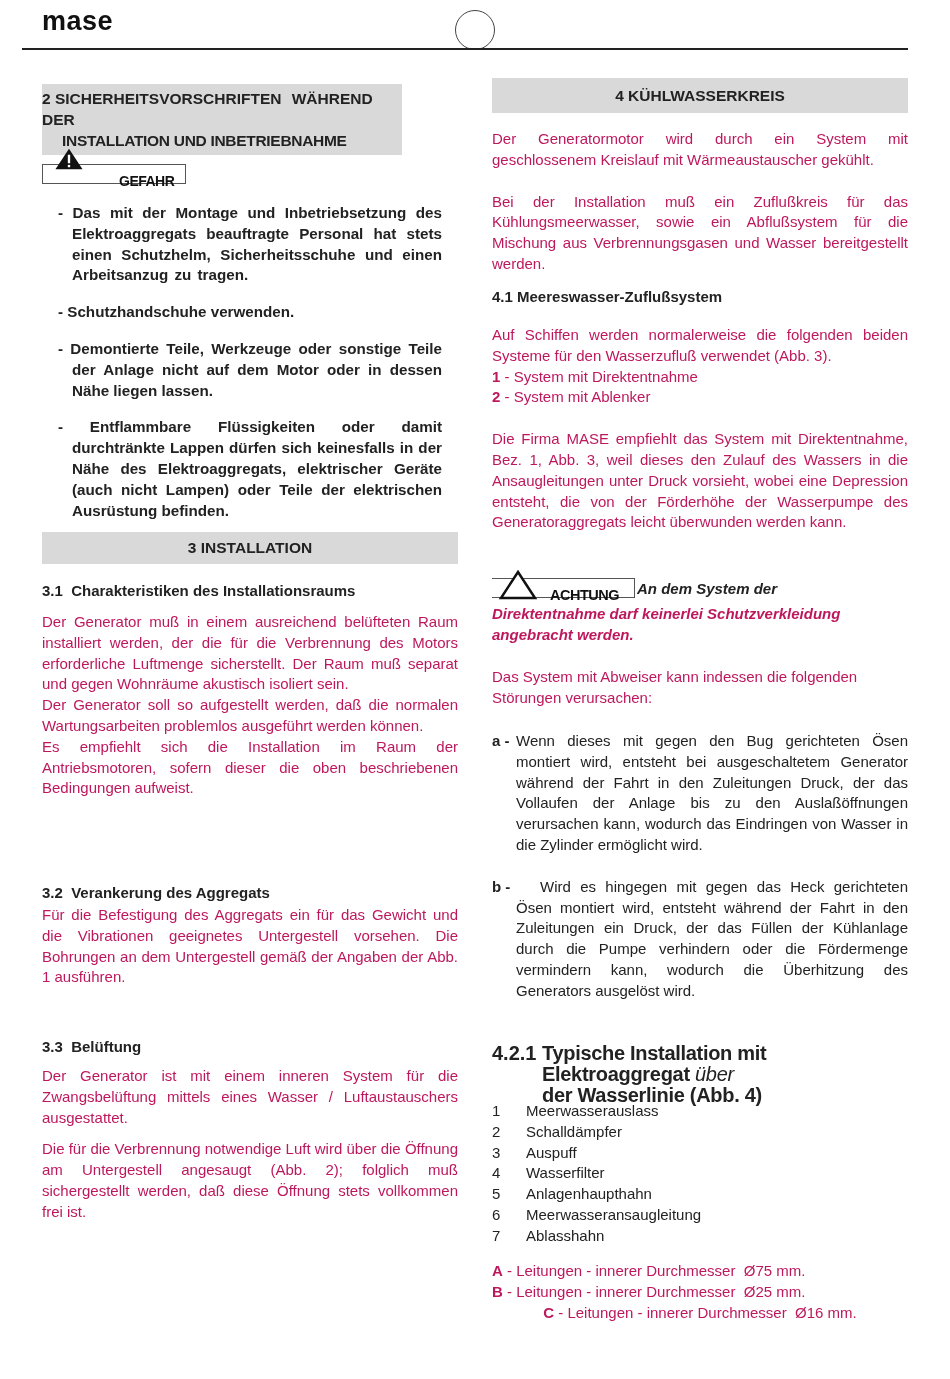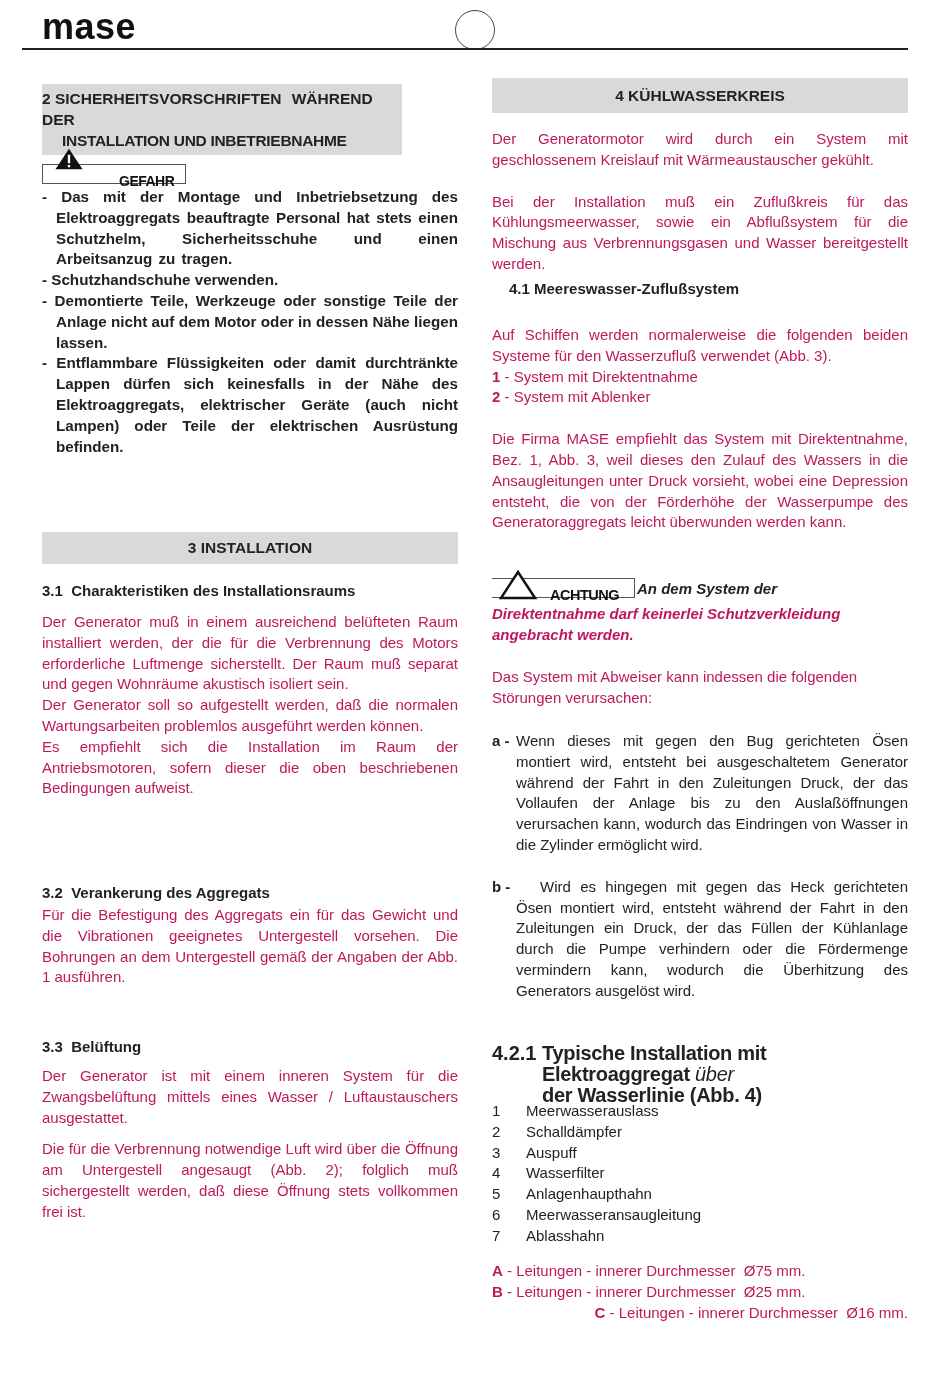--- a/index.html
+++ b/index.html
@@ -1,18 +1,18 @@
 <!DOCTYPE html>
 <html><head>
 <meta charset="utf-8">
 <style>
   html, body { margin:0; padding:0; background:#fff; }
   body { width:950px; height:1379px; position:relative; overflow:hidden;
          font-family:"Liberation Sans", sans-serif; color:#222; }
-  .logo { position:absolute; left:42px; top:6px; font-weight:bold; font-size:36px;
+  .logo { position:absolute; left:42px; top:6px; font-weight:bold; font-size:27px;
           letter-spacing:0.5px; color:#111; }
   .page-oval { position:absolute; left:455px; top:10px; width:38px; height:38px;
                border:1px solid #444; border-radius:50%; }
   .header-rule { position:absolute; left:22px; top:48px; width:886px; height:2px; background:#222; }
 
   .col { position:absolute; top:0; width:416px; }
   .col-left { left:42px; }
   .col-right { left:492px; }
 
   .section-bar { background:#d9d9d9; font-weight:bold; font-size:15.5px; color:#222;
@@ -23,21 +23,21 @@
   .p { font-size:15px; line-height:20.8px; text-align:justify; margin:0; color:#be185d; }
   .b { font-weight:bold; }
   .sub-h { font-weight:bold; font-size:15px; margin:0; color:#222; }
 
   .warn-box { display:inline-flex; align-items:center; border:1px solid #555;
               height:18px; position:relative; }
   .warn-tri { position:relative; width:36px; height:22px; margin-top:-8px; }
   .warn-label { font-weight:bold; font-size:14px; letter-spacing:-0.5px; padding:13px 6px 0 4px; color:#111; }
 
   .bullet { font-weight:bold; font-size:15.2px; line-height:20.8px; text-align:justify;
-            padding-left:14px; text-indent:-14px; margin:0; color:#222; }
+            padding-left:14px; text-indent:-14px; margin:16px; color:#222; }
 
   .list-item { font-size:15px; line-height:20.8px; display:flex; margin:0; }
   .list-item .k { width:34px; flex:none; }
   .alpha { font-size:15px; line-height:20.8px; display:flex; text-align:justify; margin:0; }
   .alpha .k { width:24px; flex:none; font-weight:bold; }
   .alpha .v { flex:1; }
 </style>
 </head>
 <body>
 
@@ -93,21 +93,21 @@
 
 <div class="col col-right">
 
   <div class="section-bar center" style="position:absolute; top:78px; width:416px; padding:8px 0; line-height:19px;">4 KÜHLWASSERKREIS</div>
 
   <div style="position:absolute; top:129px; width:416px;">
     <p class="p">Der Generatormotor wird durch ein System mit geschlossenem Kreislauf mit Wärmeaustauscher gekühlt.</p>
     <p class="p" style="margin-top:21px;">Bei der Installation muß ein Zuflußkreis für das Kühlungsmeerwasser, sowie ein Abflußsystem für die Mischung aus Verbrennungsgasen und Wasser bereitgestellt werden.</p>
   </div>
 
-  <p class="sub-h" style="position:absolute; top:280px;margin-left:17px;">4.1 Meereswasser-Zuflußsystem</p>
+  <p class="sub-h" style="position:absolute; top:288px;">4.1 Meereswasser-Zuflußsystem</p>
   <div style="position:absolute; top:325px; width:416px;">
     <p class="p">Auf Schiffen werden normalerweise die folgenden beiden Systeme für den Wasserzufluß verwendet (Abb. 3).</p>
     <p class="p"><span class="b">1</span><span> - System mit Direktentnahme</span></p>
     <p class="p"><span class="b">2</span><span> - System mit Ablenker</span></p>
     <p class="p" style="margin-top:21px;">Die Firma MASE empfiehlt das System mit Direktentnahme, Bez. 1, Abb. 3, weil dieses den Zulauf des Wassers in die Ansaugleitungen unter Druck vorsieht, wobei eine Depression entsteht, die von der Förderhöhe der Wasserpumpe des Generatoraggregats leicht überwunden werden kann.</p>
   </div>
 
   <div style="position:absolute; top:578px; left:0; width:416px;">
     <div style="display:flex; align-items:center;">
       <div class="warn-box" style="width:142px; border-left:none;">
@@ -171,15 +171,15 @@
       </div>
     <div class="list-item">
         <span class="k">7</span>
         <span>Ablasshahn</span>
       </div>
   </div>
 
   <div style="position:absolute; top:1261px; width:416px;">
     <p class="p" style="white-space:pre; text-align:left;"><span class="b">A</span><span> - Leitungen - innerer Durchmesser  Ø75 mm.</span></p>
     <p class="p" style="white-space:pre; text-align:left;"><span class="b">B</span><span> - Leitungen - innerer Durchmesser  Ø25 mm.</span></p>
-    <p class="p" style="white-space:pre; text-align:right;"><span class="b">C</span><span> - Leitungen - innerer Durchmesser  Ø16 mm.</span></p>
+    <p class="p" style="white-space:pre; text-align:center;"><span class="b">C</span><span> - Leitungen - innerer Durchmesser  Ø16 mm.</span></p>
   </div>
 </div>
 
 </body></html>

